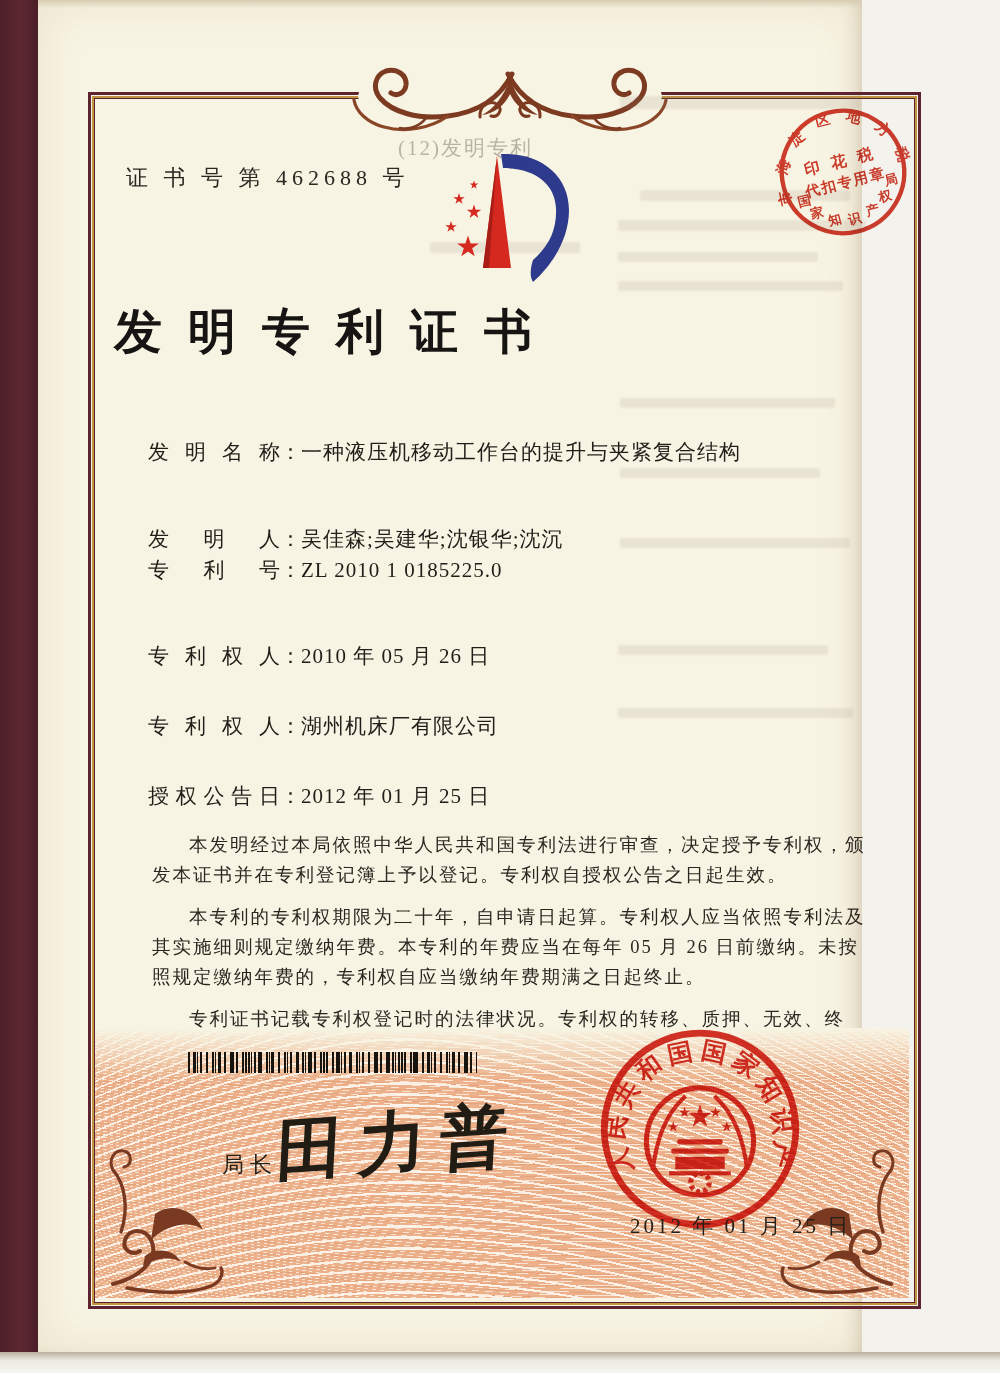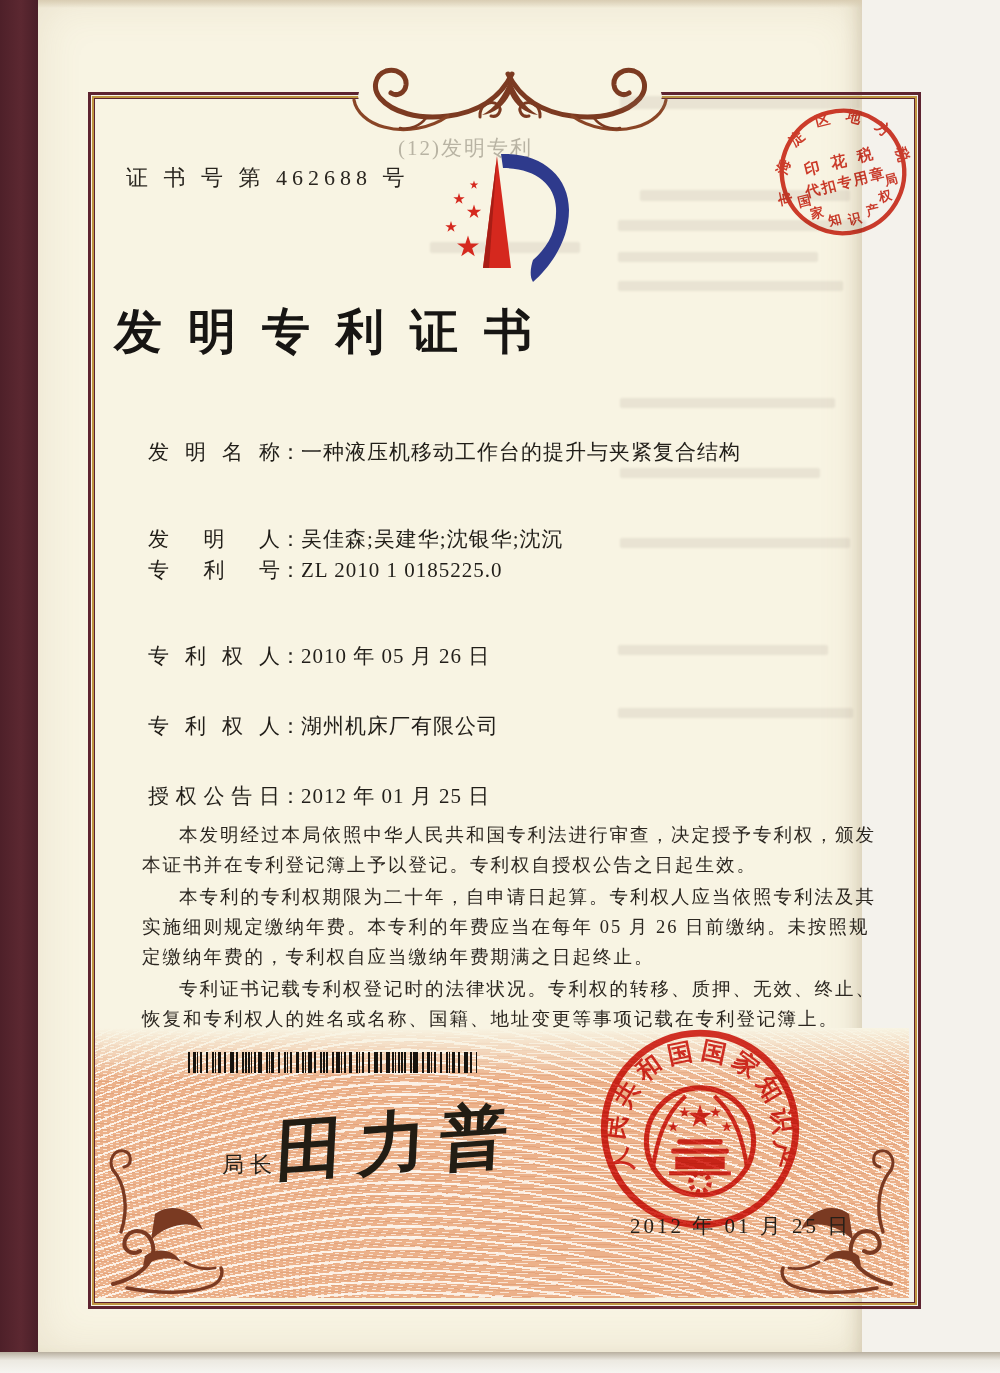--- a/index.html
+++ b/index.html
@@ -25,21 +25,21 @@
   .tax-stamp{position:absolute;left:737px;top:104px;width:136px;height:136px;
              mix-blend-mode:multiply;opacity:.93;}
   .title{position:absolute;left:0;width:827px;margin:0;left:50px;top:300px;
          font-size:48px;font-weight:600;letter-spacing:26px;text-indent:26px;color:#171513;}
   .frow{position:absolute;left:110px;font-size:21px;color:#211e19;white-space:nowrap;}
   .flabel{display:inline-block;width:132px;text-align:justify;text-align-last:justify;vertical-align:bottom;}
   .fcolon{display:inline-block;}
   .fvalue{display:inline-block;letter-spacing:1px;}
   .body-text{position:absolute;left:102px;top:818px;width:744px;font-size:18.5px;
              line-height:30px;letter-spacing:2px;color:#2b2620;}
-  .body-text p{margin:2px;text-indent:2em;}
+  .body-text p{margin:12px;text-indent:2em;}
   .guilloche{position:absolute;left:57px;top:1028px;width:814px;height:270px;
       background-color:#ecb18a;
       background-image:
         linear-gradient(to bottom,#f8f4e3 0,rgba(248,244,227,0) 52px),
         repeating-radial-gradient(1500px 330px at 38% -180px,rgba(255,252,246,.85) 0 1px,rgba(255,255,255,0) 1px 5px),
         repeating-radial-gradient(1600px 380px at 62% 470px,rgba(255,250,242,.7) 0 1px,rgba(255,255,255,0) 1px 6px),
         repeating-linear-gradient(1.5deg,rgba(190,110,66,.18) 0 1px,rgba(190,110,66,0) 1px 6px);}
   .corner-fl{position:absolute;bottom:2px;width:150px;height:160px;}
   .corner-fl.left{left:2px;}
   .corner-fl.right{right:2px;transform:scaleX(-1);}

